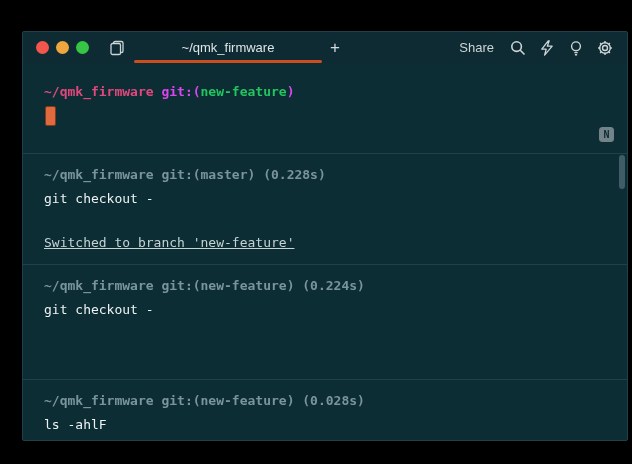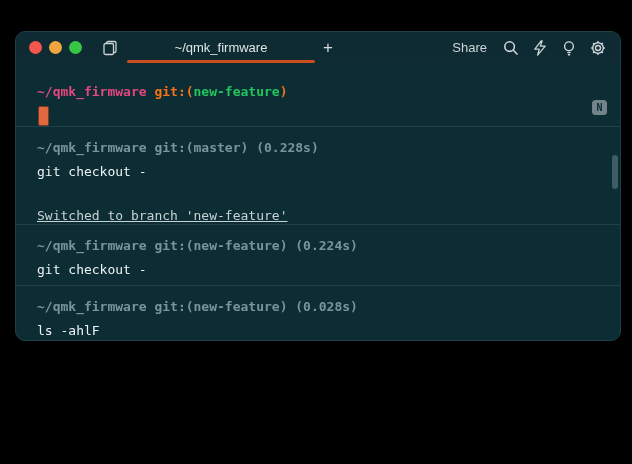--- a/index.html
+++ b/index.html
@@ -1,19 +1,19 @@
 <!DOCTYPE html>
 <html><head>
 <meta charset="utf-8">
 <style>
   html,body{margin:0;padding:0;}
   body{width:632px;height:464px;background:#000;position:relative;overflow:hidden;
        font-family:"Liberation Sans",sans-serif;}
-  .window{position:absolute;left:15px;top:31px;width:606px;height:310px;
-          background:#0d2d35;border:1px solid #1f4049;border-radius:10px;
+  .window{position:absolute;left:22px;top:31px;width:606px;height:410px;
+          background:#0d2d35;border:1px solid #1f4049;border-radius:2px;
           box-sizing:border-box;overflow:hidden;}
   
   .titlebar{height:31px;display:flex;align-items:center;padding:0 13px;
             background:#0e2a32;position:relative;}
   .dots{display:flex;gap:7px;align-items:center;}
   .dot{width:13px;height:13px;border-radius:50%;}
   .dot.red{background:#f2564d;} .dot.yellow{background:#efa63e;} .dot.green{background:#36c544;}
   .iconbtn{display:flex;align-items:center;justify-content:center;background:none;border:0;padding:0;cursor:default;}
   .book{margin-left:19px;}
   .tab{margin-left:8px;width:188px;height:31px;position:relative;display:flex;
@@ -23,21 +23,21 @@
                  background:#cb4e1f;border-radius:1.5px;}
   .newtab{width:26px;text-align:center;color:#d4dcde;font-size:17px;font-weight:400;line-height:31px;}
   .tb-right{margin-left:auto;display:flex;align-items:center;gap:11px;justify-content:space-between;}
   .share{color:#ccd5d7;font-size:13px;margin-right:4px;}
   
   .term{position:absolute;top:31px;bottom:0;left:0;right:0;
         font-family:"DejaVu Sans Mono","Liberation Mono",monospace;
         font-size:13px;line-height:18px;color:#c6d2d4;display:flex;flex-direction:column;}
   .prompt-block{height:90px;padding:14px 0 0 21px;position:relative;box-sizing:border-box;}
   .prompt-line{white-space:pre;font-weight:bold;margin-top:6px;}
-  .p-path{color:#e2477d;} .p-git{color:#f97316;} .p-branch{color:#22c55e;}
+  .p-path{color:#e2477d;} .p-git{color:#d946ef;} .p-branch{color:#22c55e;}
   .cursor{margin-top:5px;margin-left:1px;width:11px;height:20px;background:#e06a3d;
           border:1px solid #7e3a1f;border-radius:2px;box-sizing:border-box;}
   .n-badge{position:absolute;right:13px;bottom:11px;width:15px;height:15px;
            background:#72838a;color:#0d2d35;border-radius:3.5px;
            font-weight:bold;font-size:10px;line-height:15px;text-align:center;}
   .block{border-top:1px solid #1d424c;padding:12px 20px 0 21px;box-sizing:border-box;}
   .b1{height:111px;} .b2{height:115px;} .b3{flex:1;}
   .ctx{color:#7a949c;white-space:pre;font-weight:bold;}
   .cmd{color:#edf3f4;font-weight:normal;margin-top:6px;white-space:pre;}
   .out{margin-top:26px;line-height:17px;white-space:pre;text-decoration:underline;}

